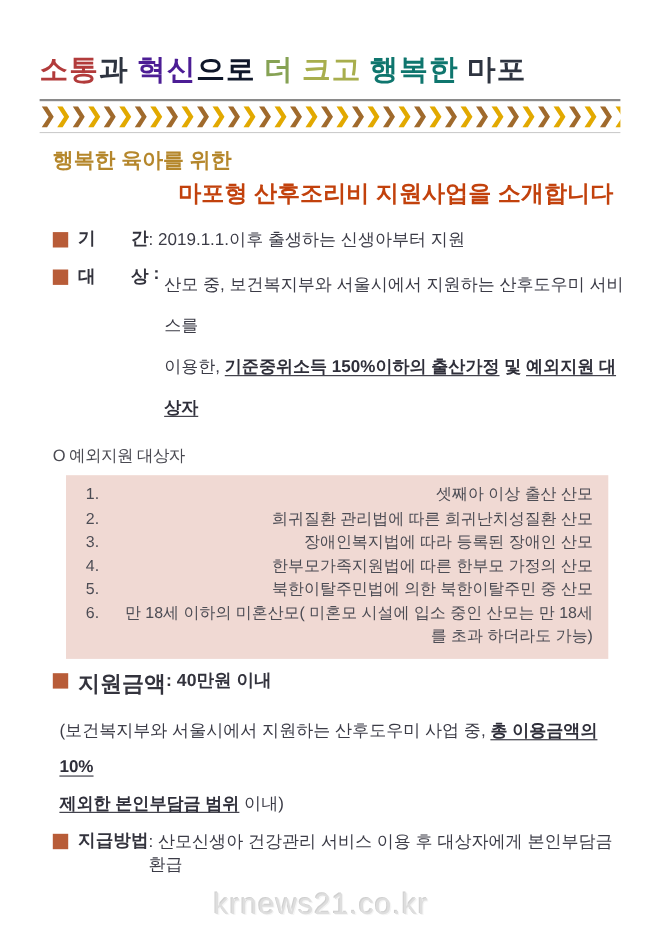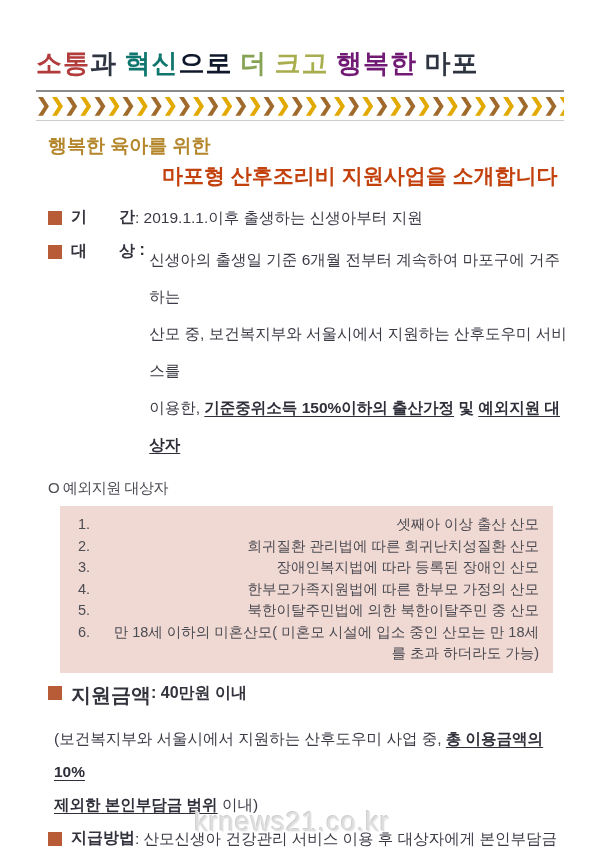--- a/index.html
+++ b/index.html
@@ -78,40 +78,39 @@
     text-shadow:1px 1px 0 #f5f5f5, -1px -1px 0 #cfcfcf;
   }
 </style>
 </head>
 <body>
 
 <div class="page">
 
   <div class="masthead">
     <div class="masthead-title">
-      <span style="color:#b23b3b">소통</span><span style="color:#2e3440">과 </span><span style="color:#0f766e">혁신</span><span style="color:#0f172a">으로 </span><span style="color:#86a254">더 </span><span style="color:#a8ae4d">크고 </span><span style="color:#701a75">행복한 </span><span style="color:#2e3440">마포</span>
+      <span style="color:#b23b3b">소통</span><span style="color:#2e3440">과 </span><span style="color:#4c1d95">혁신</span><span style="color:#0f172a">으로 </span><span style="color:#86a254">더 </span><span style="color:#a8ae4d">크고 </span><span style="color:#0f766e">행복한 </span><span style="color:#2e3440">마포</span>
     </div>
   </div>
   <div class="chevron-strip"><span style="color: rgb(160, 106, 44);">❯</span><span style="color: rgb(226, 169, 0);">❯</span><span style="color: rgb(160, 106, 44);">❯</span><span style="color: rgb(226, 169, 0);">❯</span><span style="color: rgb(160, 106, 44);">❯</span><span style="color: rgb(226, 169, 0);">❯</span><span style="color: rgb(160, 106, 44);">❯</span><span style="color: rgb(226, 169, 0);">❯</span><span style="color: rgb(160, 106, 44);">❯</span><span style="color: rgb(226, 169, 0);">❯</span><span style="color: rgb(160, 106, 44);">❯</span><span style="color: rgb(226, 169, 0);">❯</span><span style="color: rgb(160, 106, 44);">❯</span><span style="color: rgb(226, 169, 0);">❯</span><span style="color: rgb(160, 106, 44);">❯</span><span style="color: rgb(226, 169, 0);">❯</span><span style="color: rgb(160, 106, 44);">❯</span><span style="color: rgb(226, 169, 0);">❯</span><span style="color: rgb(160, 106, 44);">❯</span><span style="color: rgb(226, 169, 0);">❯</span><span style="color: rgb(160, 106, 44);">❯</span><span style="color: rgb(226, 169, 0);">❯</span><span style="color: rgb(160, 106, 44);">❯</span><span style="color: rgb(226, 169, 0);">❯</span><span style="color: rgb(160, 106, 44);">❯</span><span style="color: rgb(226, 169, 0);">❯</span><span style="color: rgb(160, 106, 44);">❯</span><span style="color: rgb(226, 169, 0);">❯</span><span style="color: rgb(160, 106, 44);">❯</span><span style="color: rgb(226, 169, 0);">❯</span><span style="color: rgb(160, 106, 44);">❯</span><span style="color: rgb(226, 169, 0);">❯</span><span style="color: rgb(160, 106, 44);">❯</span><span style="color: rgb(226, 169, 0);">❯</span><span style="color: rgb(160, 106, 44);">❯</span><span style="color: rgb(226, 169, 0);">❯</span><span style="color: rgb(160, 106, 44);">❯</span><span style="color: rgb(226, 169, 0);">❯</span></div>
 
   <div class="subtitle1">행복한 육아를 위한</div>
   <div class="subtitle2">마포형 산후조리비 지원사업을 소개합니다</div>
 
   <div class="row row-period">
     <span class="sq"></span>
     <span class="lbl">기　　간</span>
     <span class="txt"> : 2019.1.1.이후 출생하는 신생아부터 지원</span>
   </div>
 
   <div class="row row-target">
     <span class="sq"></span>
     <span class="lbl">대　　상</span>
     <span class="lbl"> : </span>
     <div class="target-body">
-      <div>신생아의 출생일 기준 6개월 전부터 계속하여 마포구에 거주하는</div>
       <div>산모 중, 보건복지부와 서울시에서 지원하는 산후도우미 서비스를</div>
       <div><span>이용한, </span><span class="bu">기준중위소득 150%이하의 출산가정</span><span class="bu" style="text-decoration:none"> 및 </span><span class="bu">예외지원 대상자</span></div>
     </div>
   </div>
 
   <div class="exc-heading">O 예외지원 대상자</div>
   <div class="exc-box">
     <div class="exc-item">
         <span class="exc-num">1.</span>
         <span class="exc-text">셋째아 이상 출산 산모</span>

